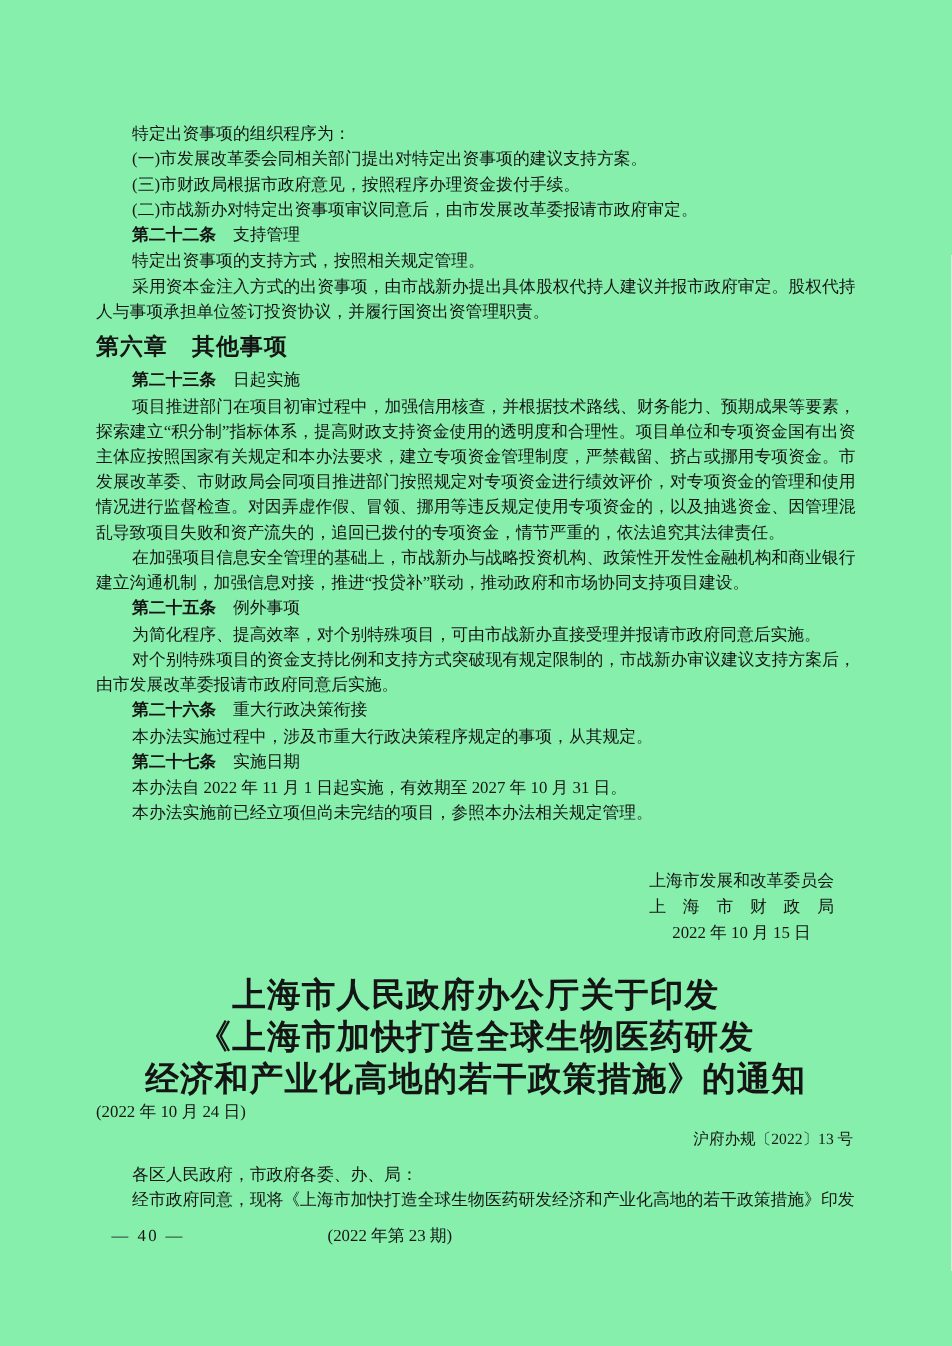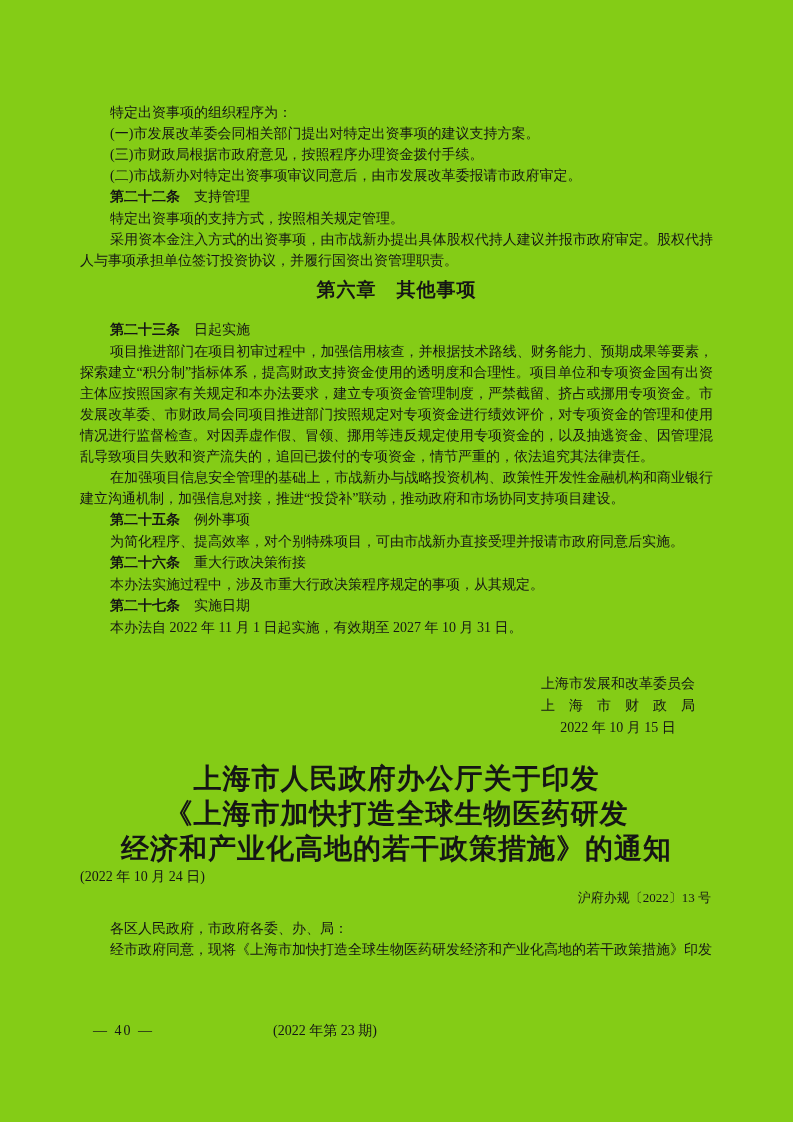--- a/index.html
+++ b/index.html
@@ -5,46 +5,46 @@
   html, body {
     margin: 0;
     padding: 0;
     background: #ffffff;
   }
   .page {
     position: relative;
     width: 793px;
     height: 1122px;
     margin: 0 auto;
-    background: #84cc16;
+    background: #86efac;
     color: #151515;
     font-family: "Liberation Serif", "DejaVu Serif", serif;
     overflow: hidden;
   }
   .content {
     box-sizing: border-box;
     padding: 102px 80px 0 80px;
   }
   
   .para {
     margin: 0;
     font-size: 14px;
     line-height: 21px;
     text-align: justify;
     text-indent: 2.15em;
     word-break: break-all;
   }
   .chapter-heading {
-    margin: 6px 0 16px 0;
+    margin: 6px 0 4px 0;
     font-size: 19px;
     line-height: 26px;
     font-weight: bold;
-    text-align: center;
+    text-align: left;
     text-indent: 0;
-    font-family: Liberation Serif, serif;
+    font-family: Liberation Mono, monospace;
     letter-spacing: 1px;
   }
   .art-num {
     font-weight: bold;
     font-family: Liberation Mono, monospace;
     margin-right: 1em;
   }
   
   .sig-wrap {
     margin-top: 35px;
@@ -126,24 +126,26 @@
         <p class="para">(二)市战新办对特定出资事项审议同意后，由市发展改革委报请市政府审定。</p>
         <p class="para"><span class="art-num">第二十二条</span><span class="art-title">支持管理</span></p>
         <p class="para">特定出资事项的支持方式，按照相关规定管理。</p>
         <p class="para">采用资本金注入方式的出资事项，由市战新办提出具体股权代持人建议并报市政府审定。股权代持人与事项承担单位签订投资协议，并履行国资出资管理职责。</p>
         <h2 class="chapter-heading">第六章　其他事项</h2>
         <p class="para"><span class="art-num">第二十三条</span><span class="art-title">日起实施</span></p>
         <p class="para">项目推进部门在项目初审过程中，加强信用核查，并根据技术路线、财务能力、预期成果等要素，探索建立“积分制”指标体系，提高财政支持资金使用的透明度和合理性。项目单位和专项资金国有出资主体应按照国家有关规定和本办法要求，建立专项资金管理制度，严禁截留、挤占或挪用专项资金。市发展改革委、市财政局会同项目推进部门按照规定对专项资金进行绩效评价，对专项资金的管理和使用情况进行监督检查。对因弄虚作假、冒领、挪用等违反规定使用专项资金的，以及抽逃资金、因管理混乱导致项目失败和资产流失的，追回已拨付的专项资金，情节严重的，依法追究其法律责任。</p>
         <p class="para">在加强项目信息安全管理的基础上，市战新办与战略投资机构、政策性开发性金融机构和商业银行建立沟通机制，加强信息对接，推进“投贷补”联动，推动政府和市场协同支持项目建设。</p>
         <p class="para"><span class="art-num">第二十五条</span><span class="art-title">例外事项</span></p>
         <p class="para">为简化程序、提高效率，对个别特殊项目，可由市战新办直接受理并报请市政府同意后实施。</p>
+        <p class="para">对个别特殊项目的资金支持比例和支持方式突破现有规定限制的，市战新办审议建议支持方案后，由市发展改革委报请市政府同意后实施。</p>
         <p class="para"><span class="art-num">第二十六条</span><span class="art-title">重大行政决策衔接</span></p>
         <p class="para">本办法实施过程中，涉及市重大行政决策程序规定的事项，从其规定。</p>
         <p class="para"><span class="art-num">第二十七条</span><span class="art-title">实施日期</span></p>
         <p class="para">本办法自 2022 年 11 月 1 日起实施，有效期至 2027 年 10 月 31 日。</p>
+        <p class="para">本办法实施前已经立项但尚未完结的项目，参照本办法相关规定管理。</p>
       </div>
 
     <div class="sig-wrap">
       <div class="sig">
         <div class="sig-line1">上海市发展和改革委员会</div>
         <div class="sig-line2">上海市财政局</div>
         <div class="sig-line3">2022 年 10 月 15 日</div>
       </div>
     </div>
 

